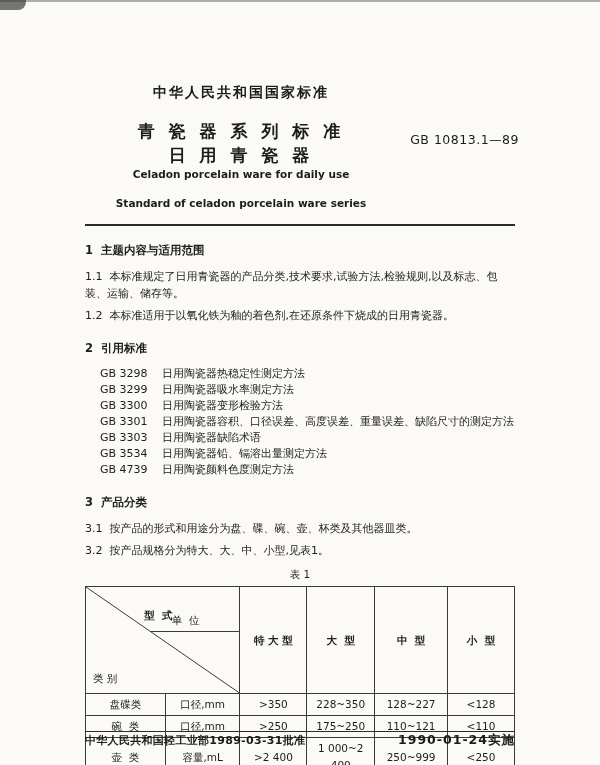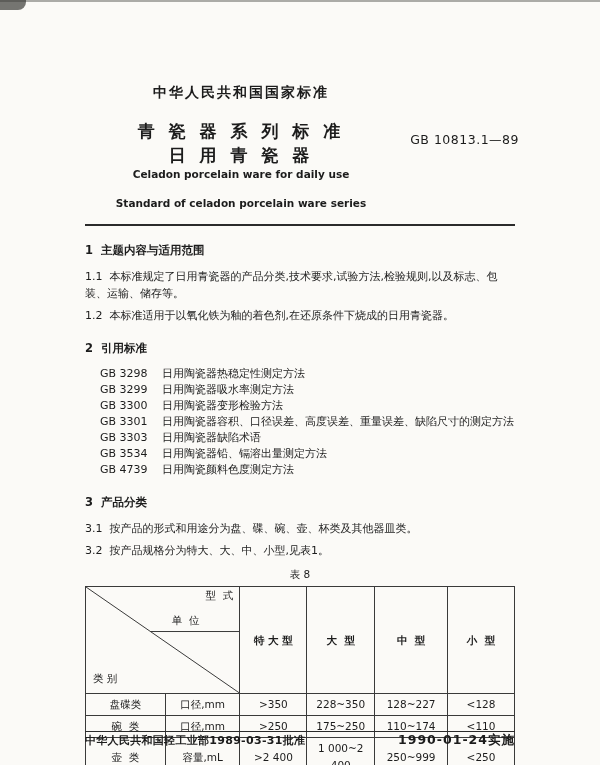--- a/index.html
+++ b/index.html
@@ -38,21 +38,21 @@
   
   .table-caption { text-align:center; font-size:10.5px; margin:7px 0 3px 0; white-space:pre-wrap; }
   .spec-table { width:100%; border-collapse:collapse; table-layout:fixed; font-size:10.5px; }
   .spec-table th, .spec-table td {
     border:1px solid #3a3a3a; text-align:center; vertical-align:middle;
     padding:2px 1px; height:20px; font-weight:normal; white-space:pre-wrap;
   }
   .spec-table .head-row th { font-weight:bold; }
   .diag-cell { position:relative; height:46px; padding:0; }
   .diag-cell svg { position:absolute; inset:0; width:100%; height:100%; }
-  .diag-top { position:absolute; top:0; left:38%; width:58%; text-align:right; font-weight:normal; }
+  .diag-top { position:absolute; top:20px; left:38%; width:58%; text-align:left; font-weight:bold; }
   .diag-mid { position:absolute; top:25px; left:40%; width:50%; text-align:center; }
   .diag-bottom { position:absolute; bottom:6px; left:7px; }
 
   
   .doc-footer {
     position:absolute; left:85px; right:85px; bottom:16px;
     border-top:1.5px solid #2b2b2b; 
     display:flex; justify-content:space-between; align-items:baseline;
   }
   .footer-approval { font-size:11px; font-weight:bold; letter-spacing:.3px; white-space:pre-wrap; }
@@ -91,21 +91,21 @@
       <div class="ref-line"><span class="ref-code">GB 3301</span><span>日用陶瓷器容积、口径误差、高度误差、重量误差、缺陷尺寸的测定方法</span></div>
       <div class="ref-line"><span class="ref-code">GB 3303</span><span>日用陶瓷器缺陷术语</span></div>
       <div class="ref-line"><span class="ref-code">GB 3534</span><span>日用陶瓷器铅、镉溶出量测定方法</span></div>
       <div class="ref-line"><span class="ref-code">GB 4739</span><span>日用陶瓷颜料色度测定方法</span></div>
     </div>
 
     <div class="sec-heading">3  产品分类</div>
     <p class="para">3.1  按产品的形式和用途分为盘、碟、碗、壶、杯类及其他器皿类。</p>
     <p class="para">3.2  按产品规格分为特大、大、中、小型,见表1。</p>
 
-    <div class="table-caption">表 8</div>
+    <div class="table-caption">表 1</div>
 
     <table class="spec-table">
       <colgroup>
         <col style="width:18.6%">
           <col style="width:17.4%">
           <col style="width:15.6%">
         <col style="width:15.8%">
           <col style="width:17.0%">
           <col style="width:15.6%">
       </colgroup>
@@ -131,21 +131,21 @@
           <td>&gt;350</td>
           <td>228~350</td>
           <td>128~227</td>
           <td>&lt;128</td>
         </tr>
         <tr>
           <td>碗  类</td>
           <td>口径,mm</td>
           <td>&gt;250</td>
           <td>175~250</td>
-          <td>110~174</td>
+          <td>110~121</td>
           <td>&lt;110</td>
         </tr>
         <tr>
           <td>壶  类</td>
           <td>容量,mL</td>
           <td>&gt;2 400</td>
           <td>1 000~2 400</td>
           <td>250~999</td>
           <td>&lt;250</td>
         </tr>

